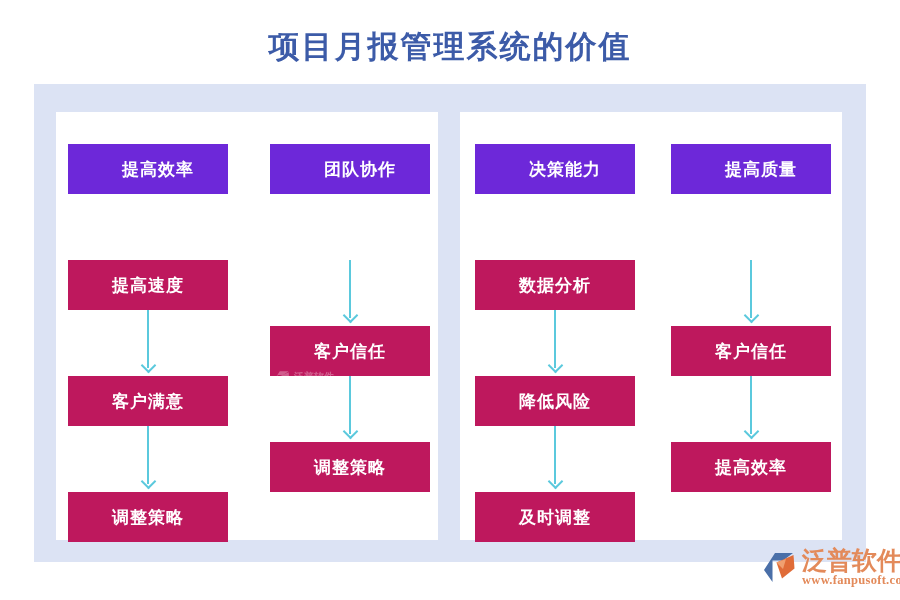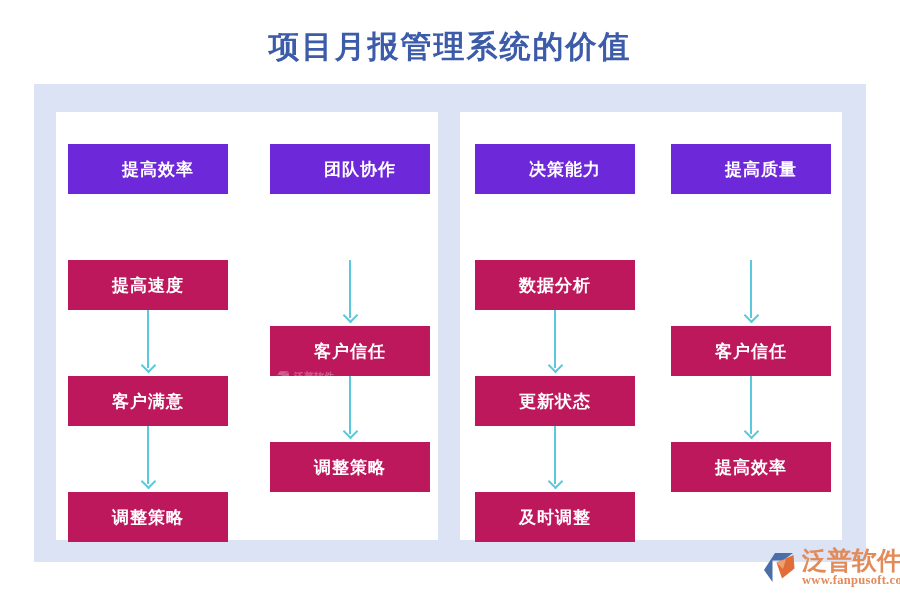--- a/index.html
+++ b/index.html
@@ -214,21 +214,21 @@
   <div class="node level-2">客户信任</div>
   <div class="gap arrow"></div>
   <div class="node level-3">调整策略</div>
 </div>
 
 <div class="flow-col col-3">
   <div class="node level-0">决策能力</div>
   <div class="gap plain"></div>
   <div class="node level-1">数据分析</div>
   <div class="gap arrow"></div>
-  <div class="node level-2">更新状态</div>
+  <div class="node level-2">降低风险</div>
   <div class="gap arrow"></div>
   <div class="node level-3">及时调整</div>
 </div>
 
 <div class="flow-col col-4">
   <div class="node level-0">提高质量</div>
   <div class="gap plain"></div>
   <div class="gap arrow"></div>
   <div class="node level-2">客户信任</div>
   <div class="gap arrow"></div>

